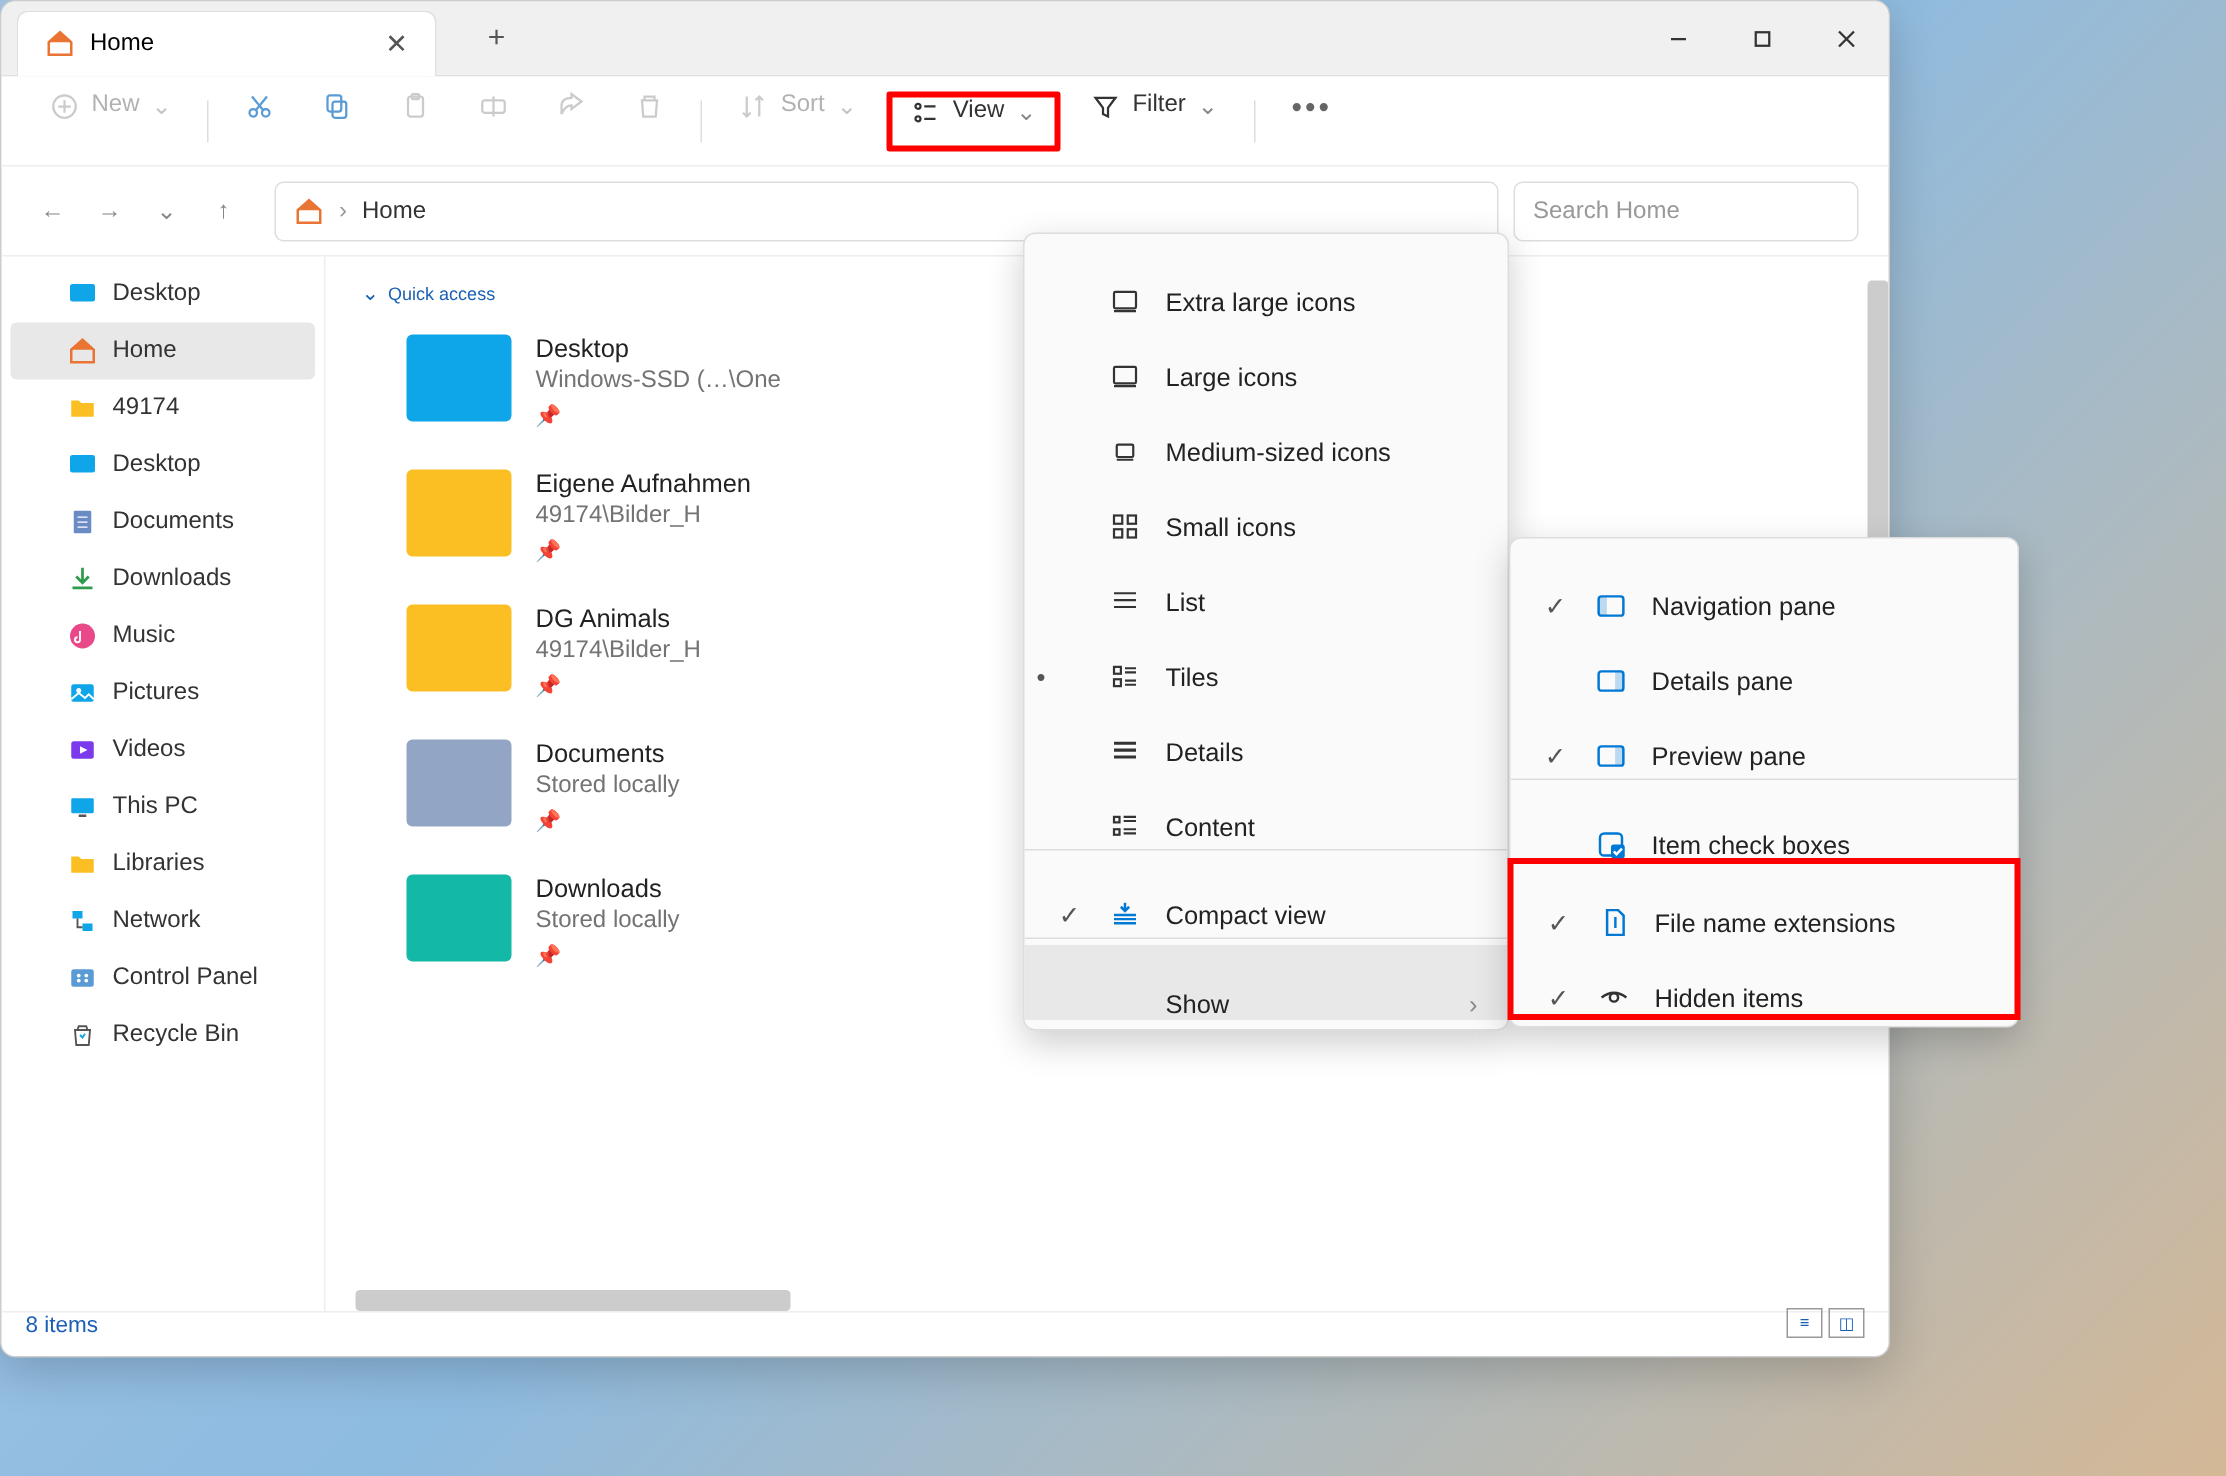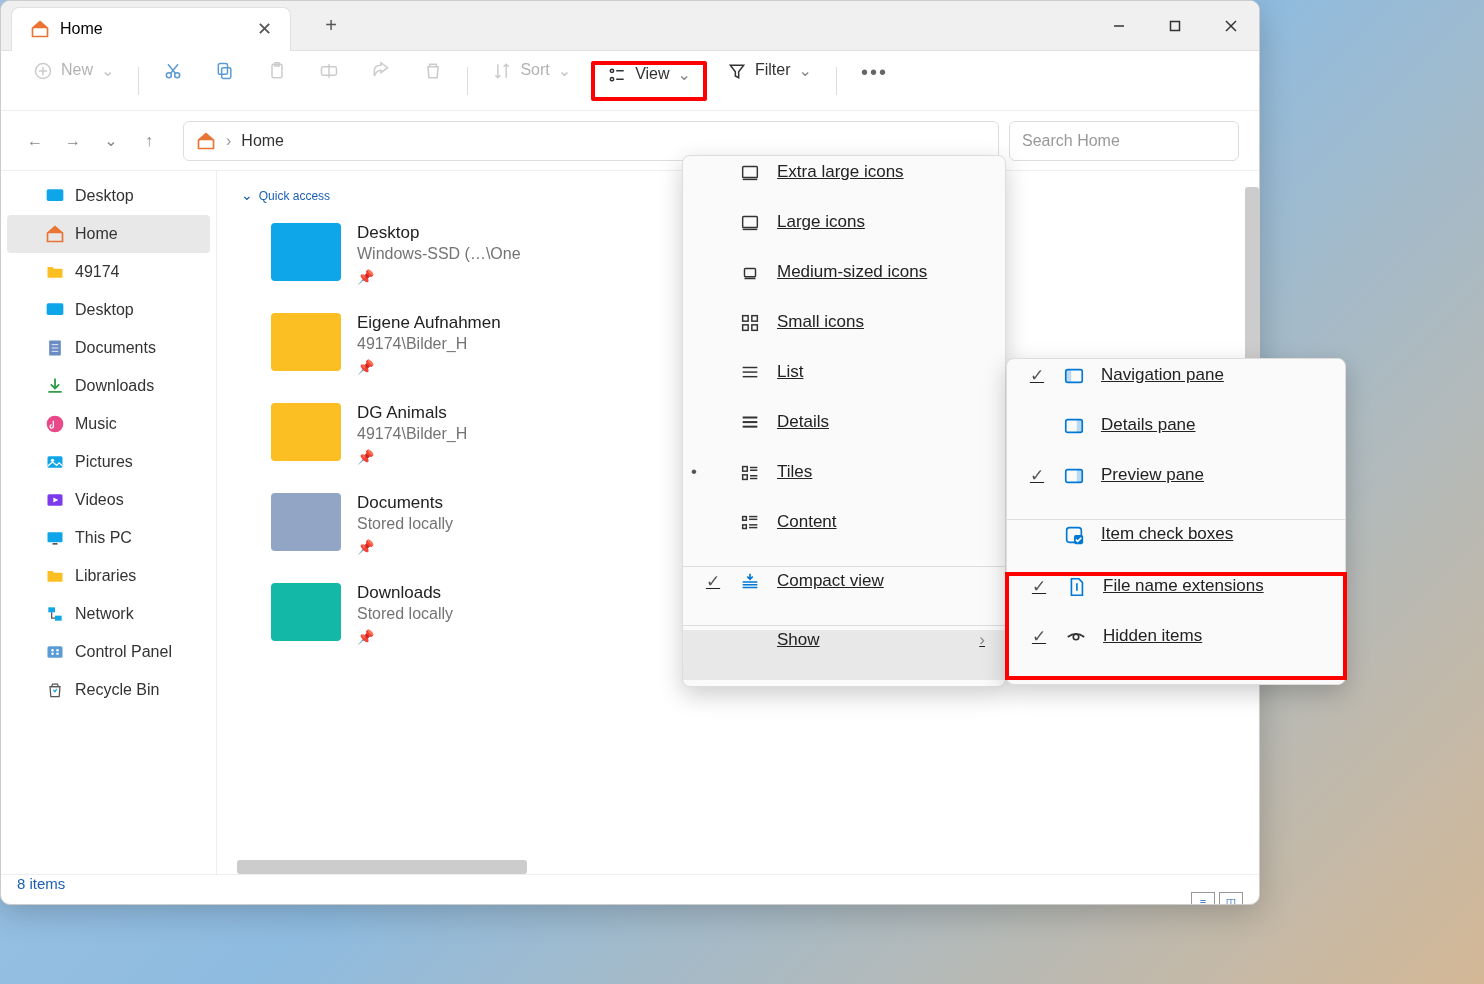--- a/index.html
+++ b/index.html
@@ -65,31 +65,31 @@
 .menu1 {
   position: absolute; top: 155px; left: 682px; width: 324px;
   background: #fafafa; border: 1px solid #ddd; border-radius: 8px;
   box-shadow: 0 8px 24px rgba(0,0,0,0.2); padding: 6px 0; z-index: 100;
 }
 .menu2 {
   position: absolute; top: 358px; left: 1006px; width: 340px;
   background: #fafafa; border: 1px solid #ddd; border-radius: 8px;
   box-shadow: 0 8px 24px rgba(0,0,0,0.2); padding: 6px 0; z-index: 101;
 }
-.menu-item { height: 50px; display: flex; align-items: flex-start; gap: 16px; padding: 0 20px; cursor: pointer; font-size: 17px; color: #222; position: relative; text-decoration: underline; }
+.menu-item { height: 50px; display: flex; align-items: flex-end; gap: 16px; padding: 0 20px; cursor: pointer; font-size: 17px; color: #222; position: relative; }
 .menu-item.hovered { background: #e8e8e8; }
 .menu-item .check { width: 20px; text-align: center; color: #555; }
 .menu-item .micon { width: 22px; height: 22px; display: flex; align-items: center; justify-content: center; }
 .menu-item .arrow { margin-left: auto; color: #888; }
 .menu-item.bullet::before { content: "•"; position: absolute; left: 8px; color: #555; }
 .menu-sep { height: 1px; background: #ddd; margin: 4px 0; }
 .menu2 .highlight-wrap { border: 4px solid #ff0000; margin: -2px; }
 
 
-.statusbar { height: 30px; border-top: 1px solid #eee; display: flex; align-items: flex-start; padding: 0 16px; font-size: 15px; color: #1a5fb4; flex-direction: column; }
+.statusbar { height: 30px; border-top: 1px solid #eee; display: flex; align-items: flex-end; padding: 12px 16px; font-size: 15px; color: #1a5fb4; }
 .statusbar .view-toggles { margin-left: auto; display: flex; gap: 4px; }
 .statusbar .view-toggles div { width: 24px; height: 20px; border: 1px solid #999; display: flex; align-items: center; justify-content: center; font-size: 11px; cursor: pointer; }
 
 
 svg { display: block; }
 </style>
 </head>
 <body>
 
 <div class="window">
@@ -459,44 +459,44 @@
       <span class="check"></span>
       <span class="micon">
         <svg width="22" height="22" viewBox="0 0 24 24">
           <line x1="4" y1="6" x2="20" y2="6" stroke="#333" stroke-width="1.6"></line>
           <line x1="4" y1="11" x2="20" y2="11" stroke="#333" stroke-width="1.6"></line>
           <line x1="4" y1="16" x2="20" y2="16" stroke="#333" stroke-width="1.6"></line>
         </svg>
       </span>
       <span>List</span>
     </div>
-    <div class="menu-item">
-      <span class="check"></span>
-      <span class="micon">
-        <svg width="22" height="22" viewBox="0 0 24 24">
-          <line x1="4" y1="6" x2="20" y2="6" stroke="#333" stroke-width="2.2"></line>
-          <line x1="4" y1="11" x2="20" y2="11" stroke="#333" stroke-width="2.2"></line>
-          <line x1="4" y1="16" x2="20" y2="16" stroke="#333" stroke-width="2.2"></line>
-        </svg>
-      </span>
-      <span>Details</span>
-    </div>
     <div class="menu-item bullet">
       <span class="check"></span>
       <span class="micon">
         <svg width="22" height="22" viewBox="0 0 24 24">
           <rect x="4" y="5" width="5" height="5" fill="none" stroke="#333" stroke-width="1.6"></rect>
           <line x1="12" y1="6" x2="20" y2="6" stroke="#333" stroke-width="1.6"></line>
           <line x1="12" y1="9" x2="20" y2="9" stroke="#333" stroke-width="1.6"></line>
           <rect x="4" y="14" width="5" height="5" fill="none" stroke="#333" stroke-width="1.6"></rect>
           <line x1="12" y1="15" x2="20" y2="15" stroke="#333" stroke-width="1.6"></line>
           <line x1="12" y1="18" x2="20" y2="18" stroke="#333" stroke-width="1.6"></line>
         </svg>
       </span>
       <span>Tiles</span>
+    </div>
+    <div class="menu-item">
+      <span class="check"></span>
+      <span class="micon">
+        <svg width="22" height="22" viewBox="0 0 24 24">
+          <line x1="4" y1="6" x2="20" y2="6" stroke="#333" stroke-width="2.2"></line>
+          <line x1="4" y1="11" x2="20" y2="11" stroke="#333" stroke-width="2.2"></line>
+          <line x1="4" y1="16" x2="20" y2="16" stroke="#333" stroke-width="2.2"></line>
+        </svg>
+      </span>
+      <span>Details</span>
     </div>
     <div class="menu-item">
       <span class="check"></span>
       <span class="micon">
         <svg width="22" height="22" viewBox="0 0 24 24">
           <rect x="4" y="5" width="4" height="4" fill="none" stroke="#333" stroke-width="1.6"></rect>
           <line x1="11" y1="5" x2="20" y2="5" stroke="#333" stroke-width="1.6"></line>
           <line x1="11" y1="8" x2="20" y2="8" stroke="#333" stroke-width="1.6"></line>
           <rect x="4" y="14" width="4" height="4" fill="none" stroke="#333" stroke-width="1.6"></rect>
           <line x1="11" y1="14" x2="20" y2="14" stroke="#333" stroke-width="1.6"></line>

